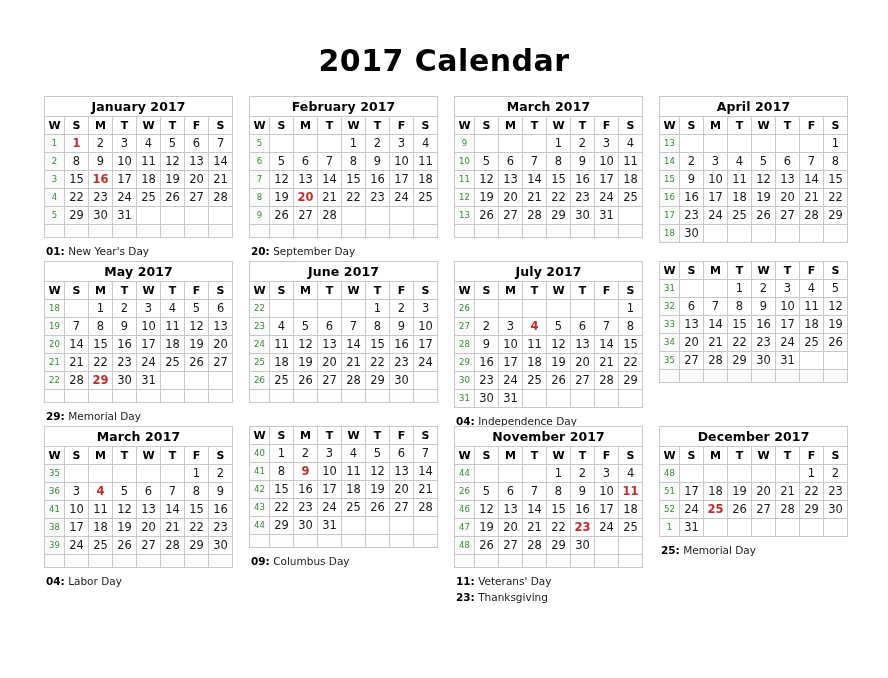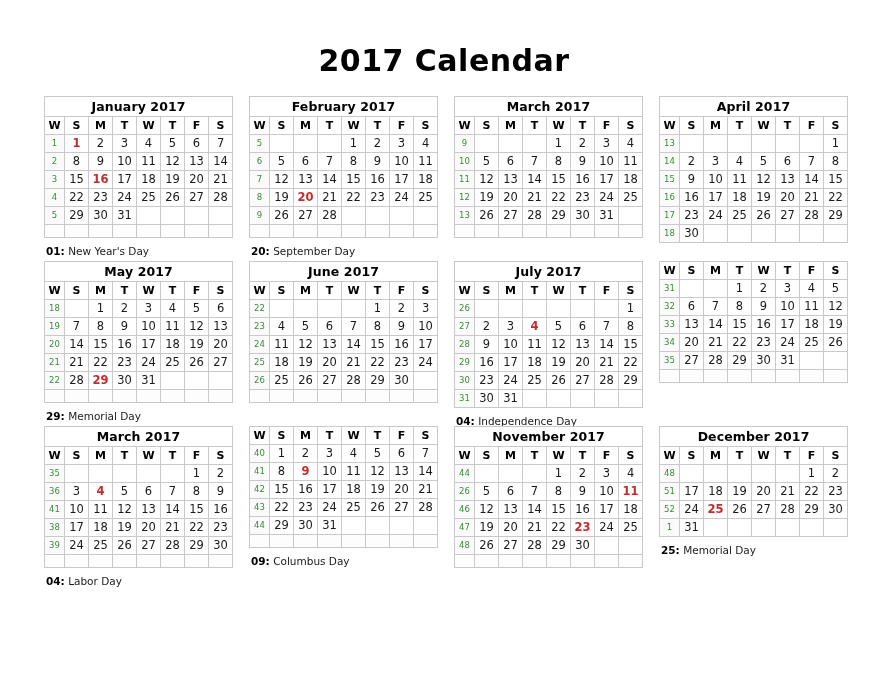--- a/index.html
+++ b/index.html
@@ -1168,20 +1168,24 @@
                 <td class="day empty-row-cell"></td>
                 <td class="day empty-row-cell"></td>
                 <td class="day empty-row-cell"></td>
                 <td class="day empty-row-cell"></td>
                 <td class="day empty-row-cell"></td>
                 <td class="day empty-row-cell"></td>
                 <td class="day empty-row-cell"></td>
               </tr>
             </tbody>
           </table>
+          <div class="notes">
+            <div class="note"><span class="note-date">11:</span> <span class="note-label">Veterans' Day</span></div>
+            <div class="note"><span class="note-date">23:</span> <span class="note-label">Thanksgiving</span></div>
+          </div>
         </div>
       </div>
       <div class="month-block">
         <div class="month-slot">
           <table class="month">
             <colgroup>
               <col class="wk-col">
               <col class="day-col">
               <col class="day-col">
               <col class="day-col">

